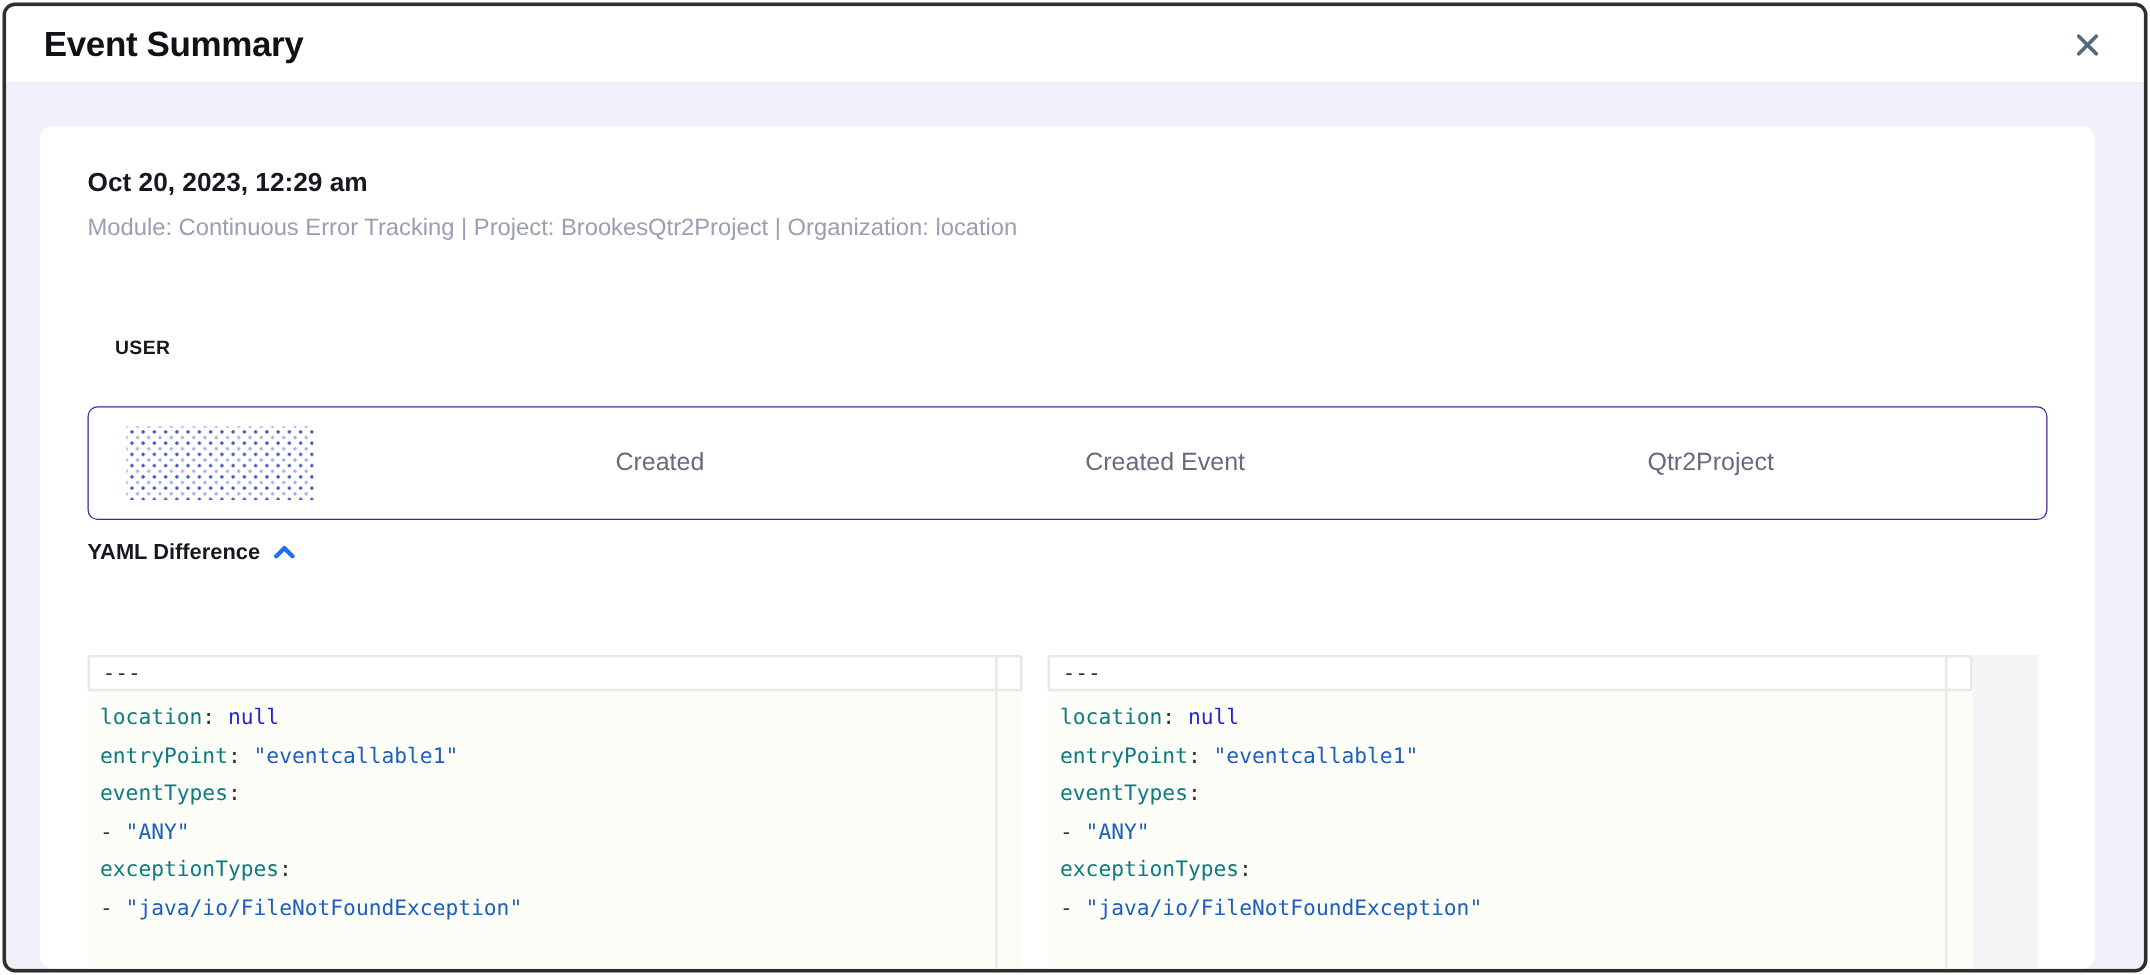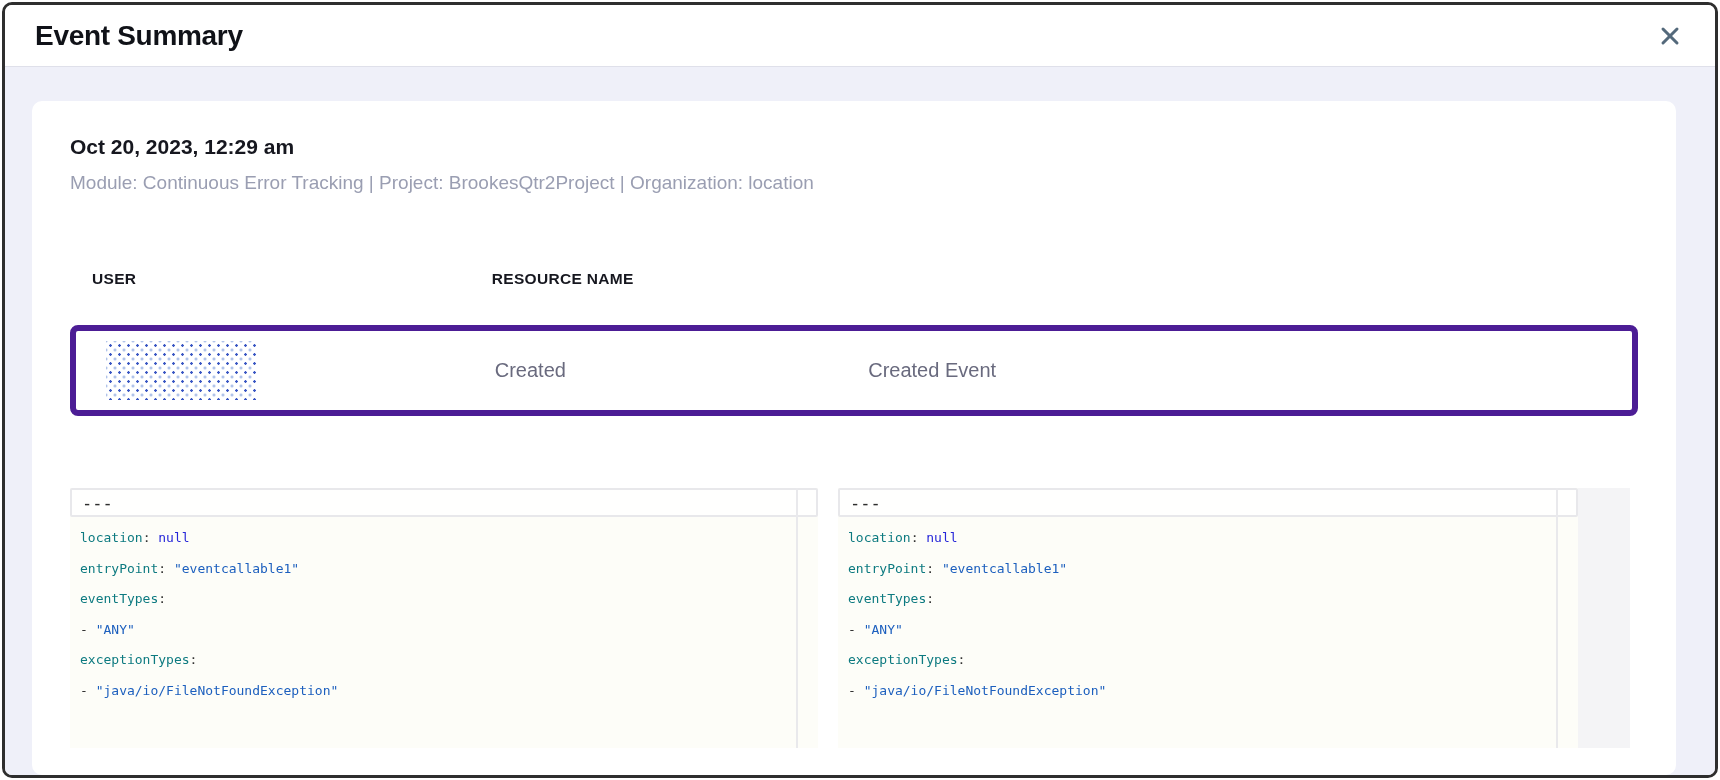--- a/index.html
+++ b/index.html
@@ -40,21 +40,21 @@
     margin-top:76px;
     display:grid; grid-template-columns:25.5% 24% 24% 26.5%;
     font-size:15.5px; font-weight:700; color:#16171f; letter-spacing:0.3px;
   }
   .thead > div { padding-left:22px; }
 
   .trow {
     margin-top:37px; height:91px;
     display:grid; grid-template-columns:25.5% 24% 24% 26.5%;
     align-items:center;
-    border:6px solid #4c1d95; border-radius:8px; background:#ffffff;
+    border:1px solid #4c1d95; border-radius:8px; background:#ffffff;
     font-size:20px; color:#696a7e;
   }
   .trow > div { padding-left:22px; }
   .trow .cell-resource-name { padding-left:96px; }
 
   .redacted {
     width:150px; height:59px; margin-left:8px;
     background-image:
       radial-gradient(circle, #3a57c4 1.1px, transparent 1.5px),
       radial-gradient(circle, #9db4e4 1.1px, transparent 1.5px);
@@ -76,21 +76,21 @@
   .panel-right { width:740px; margin-left:20px; }
   .panel-divider {
     position:absolute; top:0; bottom:0; right:20px; width:2px;
     background:#e9e9ec; z-index:2;
   }
   .doc-start-row {
     height:29px; border:2px solid #e8e8eb; border-radius:2px; background:#fffffe;
     display:flex; align-items:center; padding:0 10px;
     font-size:17px; color:#2e2e2e;
   }
-  .code-lines { padding:6px 0 0 10px; font-size:13px; line-height:30.5px; white-space:pre; }
+  .code-lines { padding:6px 0 0 10px; font-size:17px; line-height:30.5px; white-space:pre; }
   .gray-strip { width:52px; background:#f4f4f6; height:100%; }
 </style>
 </head>
 <body>
 
 <div class="screen">
   <div class="frame">
 
     <div class="modal-header">
       <div class="modal-title">Event Summary</div>
@@ -103,31 +103,39 @@
     </div>
 
     <div class="modal-body">
       <div class="card">
 
         <div class="event-date">Oct 20, 2023, 12:29 am</div>
         <div class="event-meta">Module: Continuous Error Tracking | Project: BrookesQtr2Project | Organization: location</div>
 
         <div class="thead">
           <div>USER</div>
-          <div>RESOURCE NAME</div>
         </div>
 
         <div class="trow">
           <div>
             <div class="redacted"></div>
           </div>
           <div class="cell-action">Created</div>
           <div class="cell-resource-type">Created Event</div>
+          <div class="cell-resource-name">Qtr2Project</div>
         </div>
 
+        <div class="yaml-header">
+          <span class="yaml-label">YAML Difference</span>
+          <button class="yaml-toggle">
+            <svg width="17" height="11" viewBox="0 0 17 11">
+              <polyline points="2,9 8.5,2.5 15,9" fill="none" stroke="var(--accent,#1a6ff2)" stroke-width="3.4" stroke-linecap="round" stroke-linejoin="round"></polyline>
+            </svg>
+          </button>
+        </div>
 
         <div class="diff">
           <div class="code-panel panel-left">
             <div class="doc-start-row">---</div>
             <div class="code-lines"><div class="code-line"><span style="color: rgb(13, 122, 128);">location</span><span style="color: rgb(51, 51, 51);">: </span><span style="color: rgb(38, 38, 217);">null</span></div><div class="code-line"><span style="color: rgb(13, 122, 128);">entryPoint</span><span style="color: rgb(51, 51, 51);">: </span><span style="color: rgb(28, 95, 190);">"eventcallable1"</span></div><div class="code-line"><span style="color: rgb(13, 122, 128);">eventTypes</span><span style="color: rgb(51, 51, 51);">:</span></div><div class="code-line"><span style="color: rgb(51, 51, 51);">- </span><span style="color: rgb(28, 95, 190);">"ANY"</span></div><div class="code-line"><span style="color: rgb(13, 122, 128);">exceptionTypes</span><span style="color: rgb(51, 51, 51);">:</span></div><div class="code-line"><span style="color: rgb(51, 51, 51);">- </span><span style="color: rgb(28, 95, 190);">"java/io/FileNotFoundException"</span></div></div>
             <div class="panel-divider"></div>
           </div>
           <div class="code-panel panel-right">
             <div class="doc-start-row">---</div>
             <div class="code-lines"><div class="code-line"><span style="color: rgb(13, 122, 128);">location</span><span style="color: rgb(51, 51, 51);">: </span><span style="color: rgb(38, 38, 217);">null</span></div><div class="code-line"><span style="color: rgb(13, 122, 128);">entryPoint</span><span style="color: rgb(51, 51, 51);">: </span><span style="color: rgb(28, 95, 190);">"eventcallable1"</span></div><div class="code-line"><span style="color: rgb(13, 122, 128);">eventTypes</span><span style="color: rgb(51, 51, 51);">:</span></div><div class="code-line"><span style="color: rgb(51, 51, 51);">- </span><span style="color: rgb(28, 95, 190);">"ANY"</span></div><div class="code-line"><span style="color: rgb(13, 122, 128);">exceptionTypes</span><span style="color: rgb(51, 51, 51);">:</span></div><div class="code-line"><span style="color: rgb(51, 51, 51);">- </span><span style="color: rgb(28, 95, 190);">"java/io/FileNotFoundException"</span></div></div>

